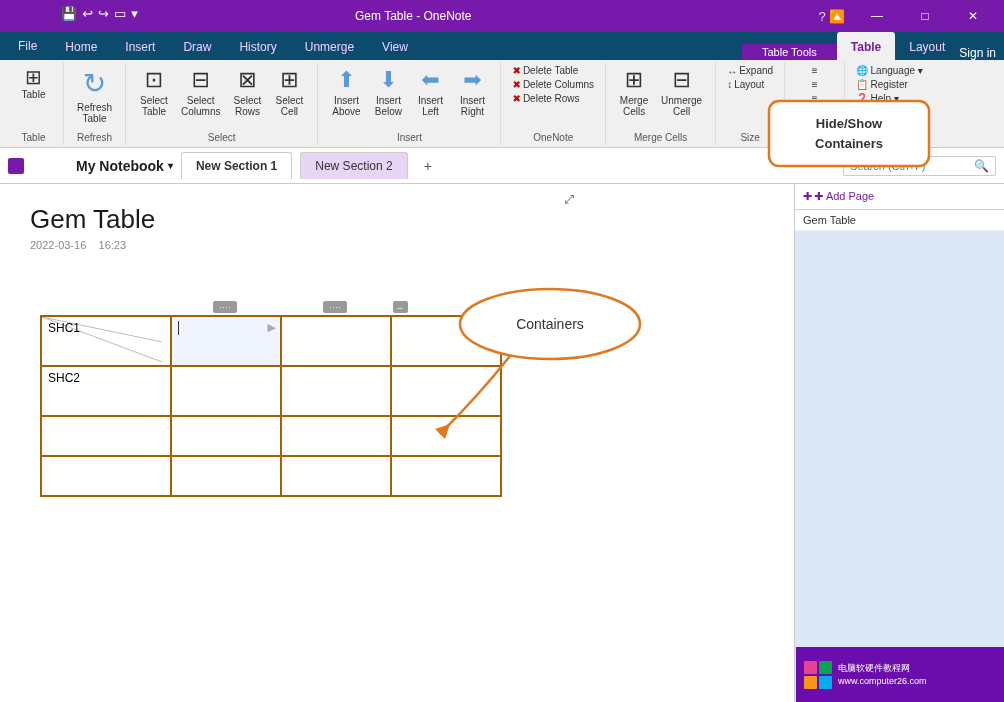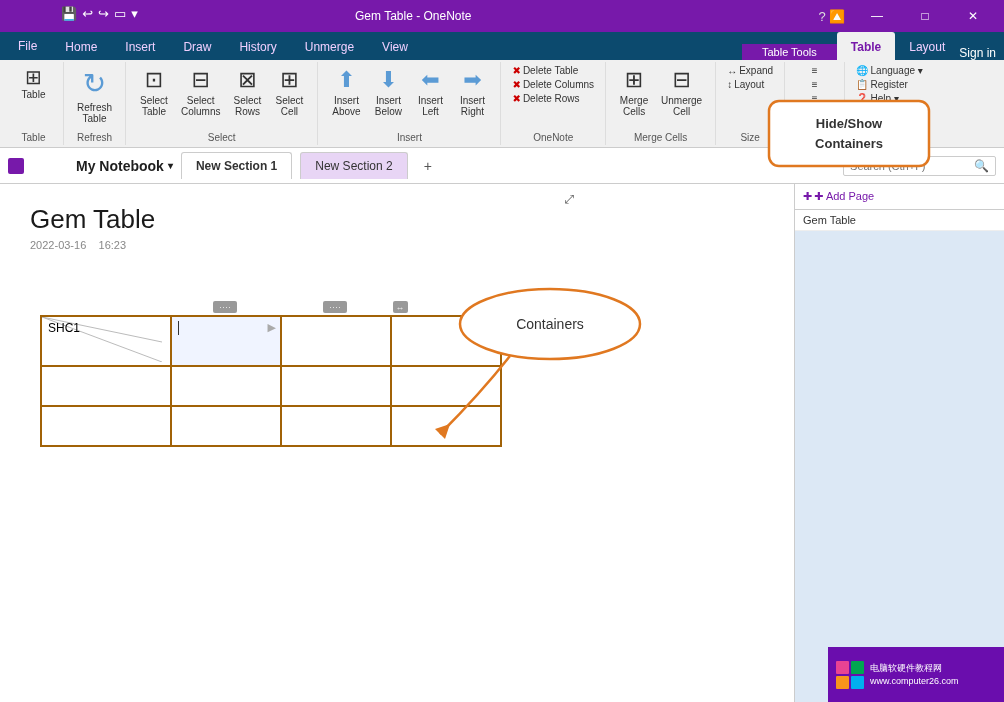--- a/index.html
+++ b/index.html
@@ -213,21 +213,21 @@
     .right-panel-content {
       flex: 1;
       background: #dce8f5;
     }
 
     
     .win-watermark {
       position: absolute;
       bottom: 0;
       right: 0;
-      width: 176px;
+      width: 208px;
       height: 55px;
       background: #6a0dad;
       display: flex;
       align-items: center;
       gap: 6px;
       padding: 4px 8px;
       z-index: 20;
     }
     .win-logo { display: grid; grid-template-columns: 1fr 1fr; gap: 2px; width: 28px; height: 28px; }
     .win-logo-q { border-radius: 1px; }
@@ -544,20 +544,28 @@
             <span style="position:relative;">SHC1</span>
           </td>
           <td class="active-cell" style="min-width:110px; height:50px;">
             <span class="cursor-line"></span>
             <span style="font-size:11px; color:#aaa; position:absolute; right:4px; top:4px;">▶</span>
           </td>
           <td style="min-width:110px; height:50px;"></td>
           <td style="min-width:110px; height:50px;"></td>
         </tr>
 
+        <tr>
+          <td style="min-width:130px; height:50px;">
+            <span>SHC2</span>
+          </td>
+          <td style="min-width:110px; height:50px;"></td>
+          <td style="min-width:110px; height:50px;"></td>
+          <td style="min-width:110px; height:50px;"></td>
+        </tr>
 
 
         <tr>
           <td style="min-width:130px; height:40px;"></td>
           <td style="min-width:110px; height:40px;"></td>
           <td style="min-width:110px; height:40px;"></td>
           <td style="min-width:110px; height:40px;"></td>
         </tr>
 
         <tr>

